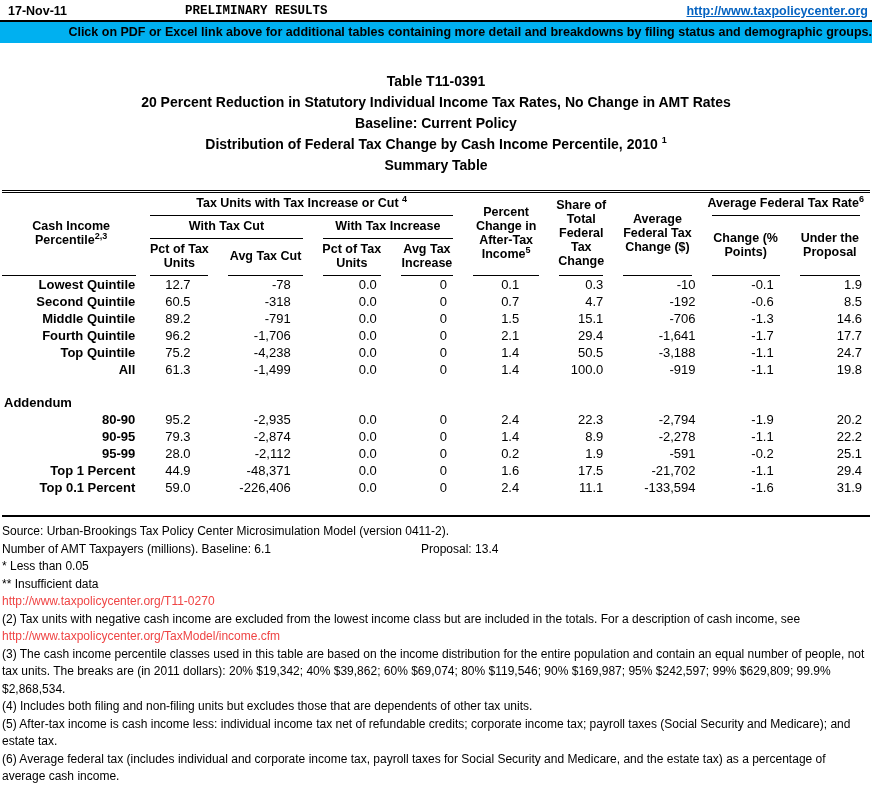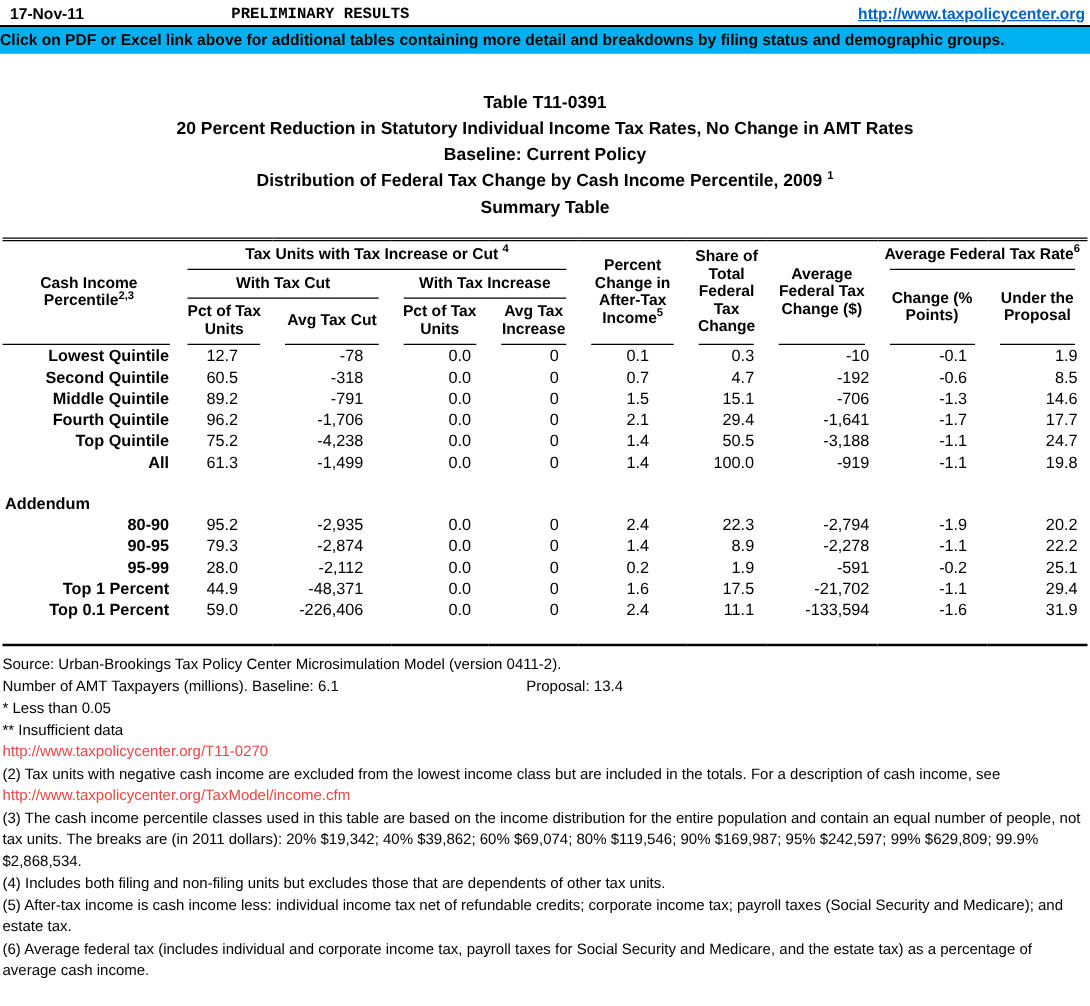--- a/index.html
+++ b/index.html
@@ -14,21 +14,21 @@
     border-bottom:2px solid #000; padding:0 4px 2px 8px;
     font-size:12.5px; font-weight:bold;
   }
   .topbar .prelim { margin-left:118px;font-family:Liberation Mono, monospace; }
   .topbar .site-link {
     margin-left:auto; font-weight:bold;
     color:#0563C1; text-decoration:underline; cursor:pointer;
   }
   
   .banner {
-    background:#00B0F0; color:#000; text-align:left;
+    background:#00B0F0; color:#000; text-align:right;
     font-size:12.5px; font-weight:bold; padding:3px 0 4px 0;
   }
   
   .title-block {
     text-align:center; margin-top:28px;
     font-size:14px; font-weight:bold; line-height:21px;
   }
   sup { font-size:9px; vertical-align:super; line-height:0; }
   
   table.main {
@@ -79,21 +79,21 @@
   <span class="prelim">PRELIMINARY RESULTS</span>
   <span class="site-link">http://www.taxpolicycenter.org</span>
 </div>
 
 <div class="banner">Click on PDF or Excel link above for additional tables containing more detail and breakdowns by filing status and demographic groups.</div>
 
 <div class="title-block">
   <div>Table T11-0391</div>
   <div>20 Percent Reduction in Statutory Individual Income Tax Rates, No Change in AMT Rates</div>
   <div>Baseline: Current Policy</div>
-  <div><span>Distribution of Federal Tax Change by Cash Income Percentile, 2009</span> <sup>1</sup></div>
+  <div><span>Distribution of Federal Tax Change by Cash Income Percentile, 2010</span> <sup>1</sup></div>
   <div>Summary Table</div>
 </div>
 
 <table class="main">
   <colgroup>
     <col style="width:138px">
       <col style="width:78px">
       <col style="width:94px">
     <col style="width:78px">
       <col style="width:72px">

